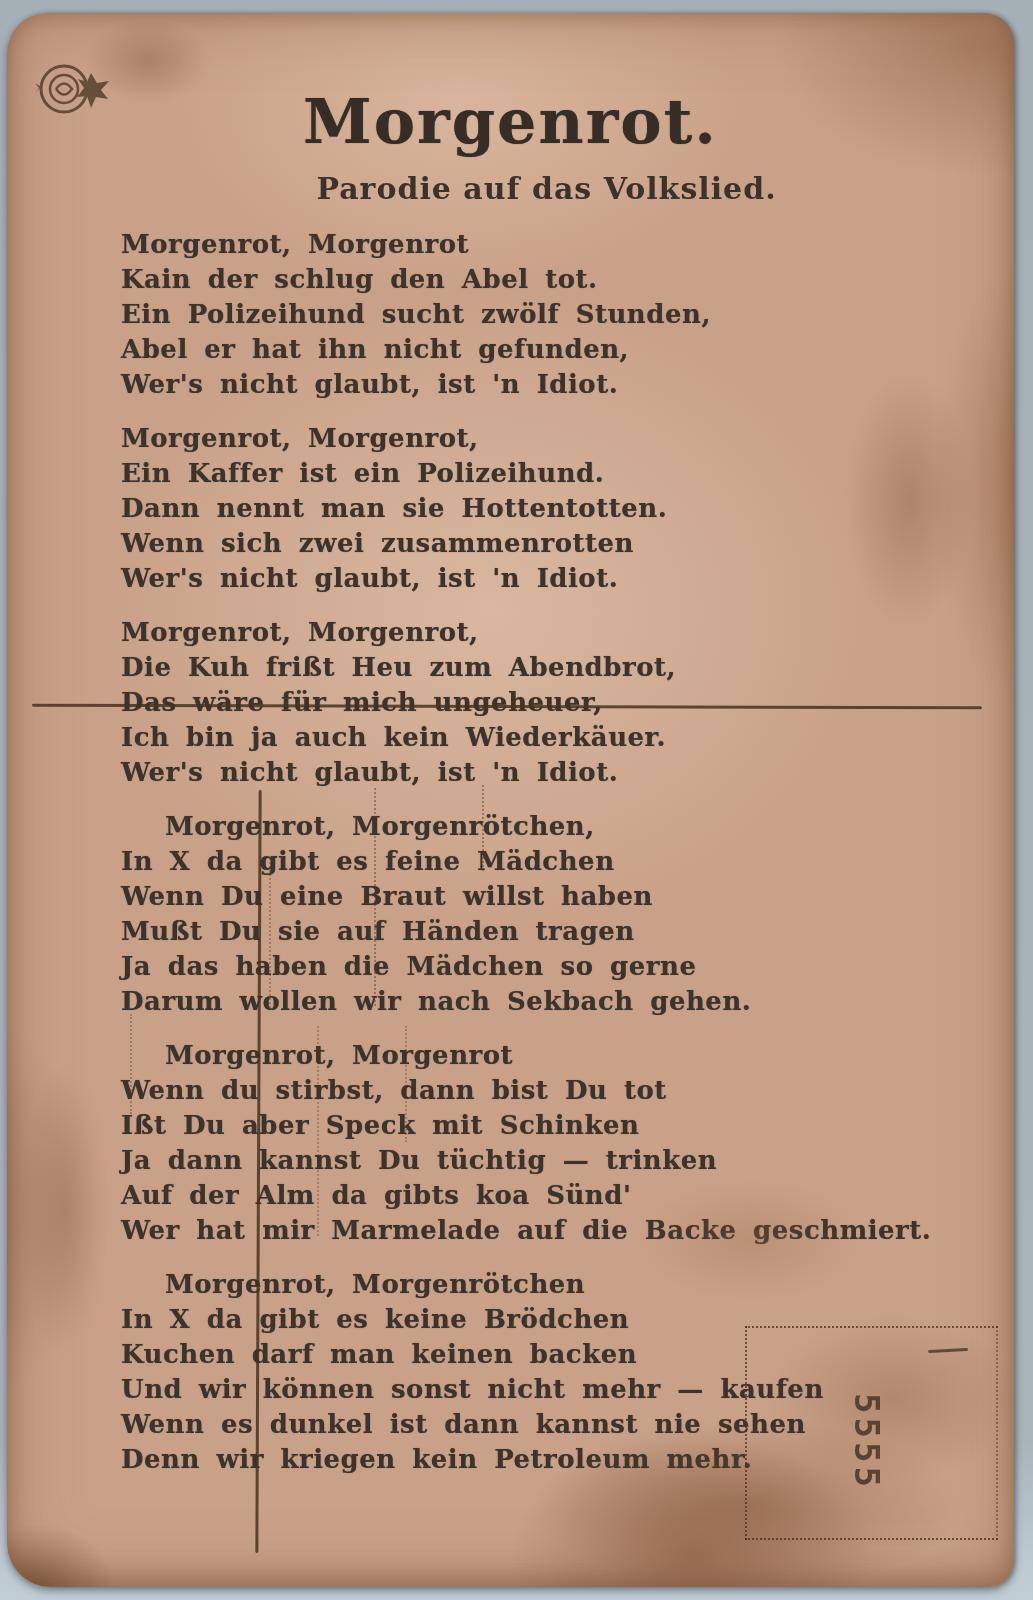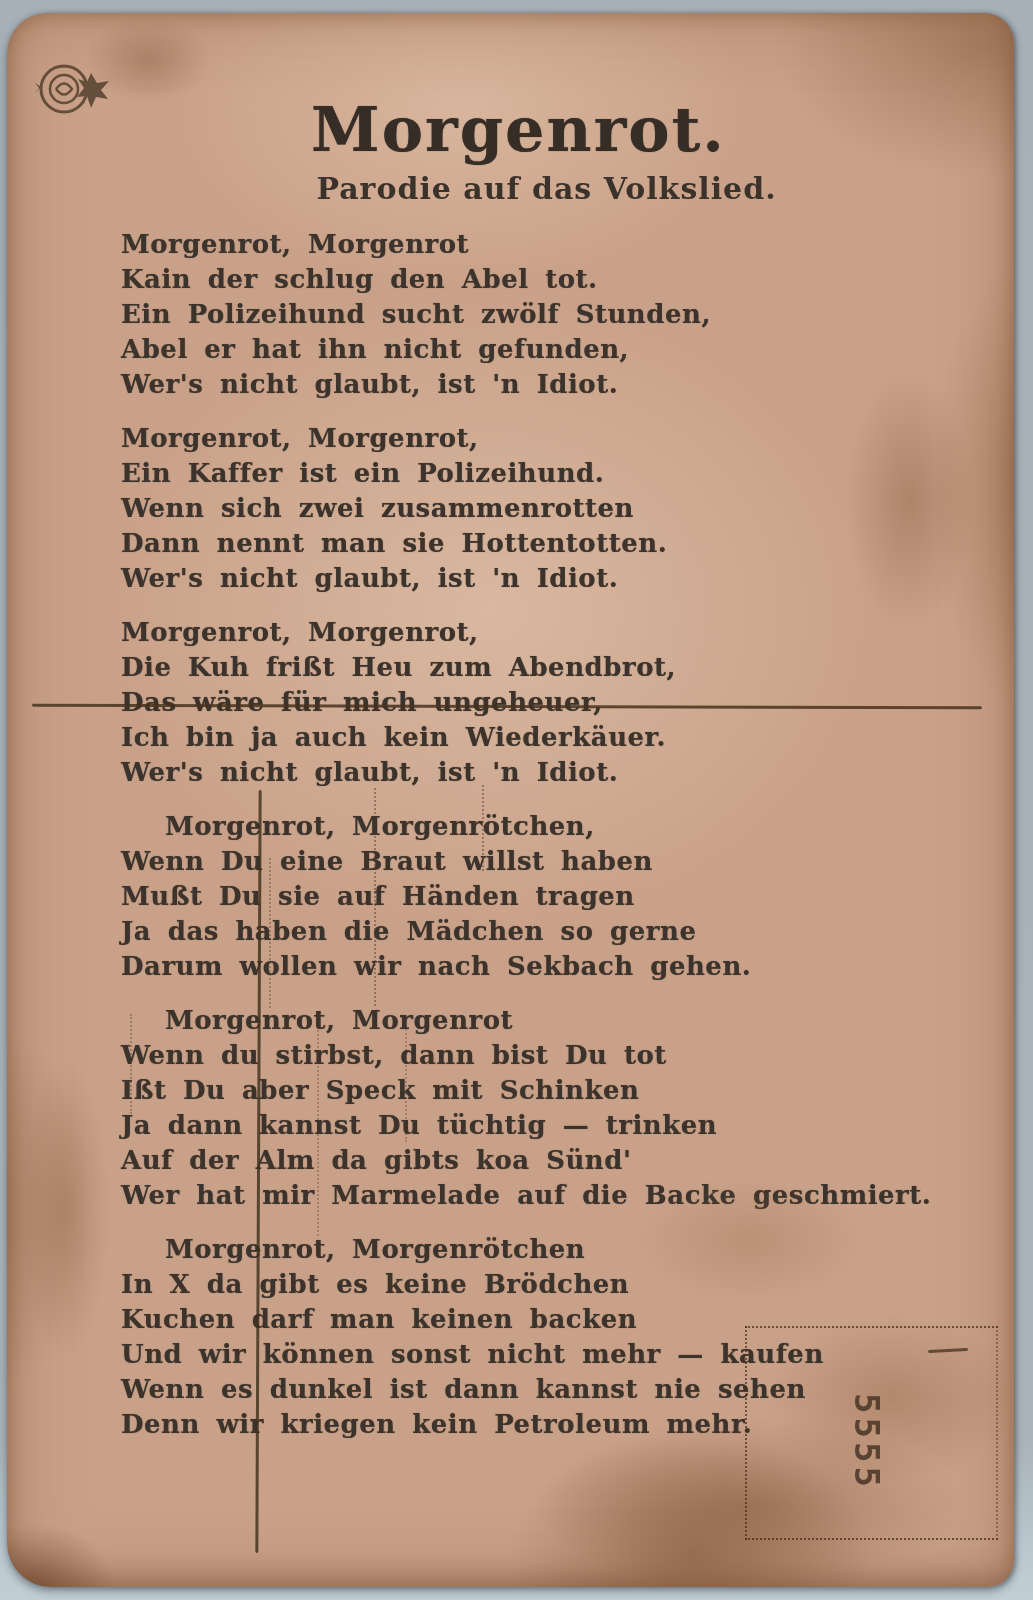--- a/index.html
+++ b/index.html
@@ -24,21 +24,21 @@
       radial-gradient(ellipse 90px 60px at 14% 3%, rgba(120,78,48,0.35), transparent 70%);
     border-radius:40px 30px 26px 44px;
     box-shadow:
       0 4px 8px rgba(40,50,60,0.45),
       2px 0 4px rgba(40,50,60,0.35),
       inset 0 0 70px rgba(118,74,44,0.35),
       inset 0 -10px 24px rgba(88,52,28,0.35),
       inset 0 6px 14px rgba(150,105,70,0.30);
   }
   .title{
-    position:absolute;left:0;top:72px;width:100%;margin:8px;text-align:center;
+    position:absolute;left:0;top:72px;width:100%;margin:0;text-align:center;
     font-size:62px;font-weight:bold;color:#352d26;letter-spacing:2px;
     text-shadow:0 0 1px rgba(53,45,38,0.7);
   }
   .subtitle{
     position:absolute;left:0;top:158px;width:100%;margin:0;text-align:center;
     font-size:30px;font-weight:bold;color:#3a322b;letter-spacing:1px;padding-left:36px;
   }
   .stanzas{position:absolute;left:114px;top:214px;width:820px;}
   .stanza{margin:0 0 19px 0;}
   .line{
@@ -108,33 +108,34 @@
       <div class="stanza">
         <div class="line">Morgenrot, Morgenrot</div>
         <div class="line">Kain der schlug den Abel tot.</div>
         <div class="line">Ein Polizeihund sucht zwölf Stunden,</div>
         <div class="line">Abel er hat ihn nicht gefunden,</div>
         <div class="line">Wer's nicht glaubt, ist 'n Idiot.</div>
       </div>
       <div class="stanza">
         <div class="line">Morgenrot, Morgenrot,</div>
         <div class="line">Ein Kaffer ist ein Polizeihund.</div>
+        <div class="line">Dann nennt man sie Hottentotten.</div>
         <div class="line">Wenn sich zwei zusammenrotten</div>
-        <div class="line">Dann nennt man sie Hottentotten.</div>
         <div class="line">Wer's nicht glaubt, ist 'n Idiot.</div>
       </div>
       <div class="stanza">
         <div class="line">Morgenrot, Morgenrot,</div>
         <div class="line">Die Kuh frißt Heu zum Abendbrot,</div>
         <div class="line">Das wäre für mich ungeheuer,</div>
         <div class="line">Ich bin ja auch kein Wiederkäuer.</div>
         <div class="line">Wer's nicht glaubt, ist 'n Idiot.</div>
       </div>
       <div class="stanza">
         <div class="line indent">Morgenrot, Morgenrötchen,</div>
+        <div class="line">In X da gibt es feine Mädchen</div>
         <div class="line">Wenn Du eine Braut willst haben</div>
         <div class="line">Mußt Du sie auf Händen tragen</div>
         <div class="line">Ja das haben die Mädchen so gerne</div>
         <div class="line">Darum wollen wir nach Sekbach gehen.</div>
       </div>
       <div class="stanza">
         <div class="line indent">Morgenrot, Morgenrot</div>
         <div class="line">Wenn du stirbst, dann bist Du tot</div>
         <div class="line">Ißt Du aber Speck mit Schinken</div>
         <div class="line">Ja dann kannst Du tüchtig — trinken</div>

